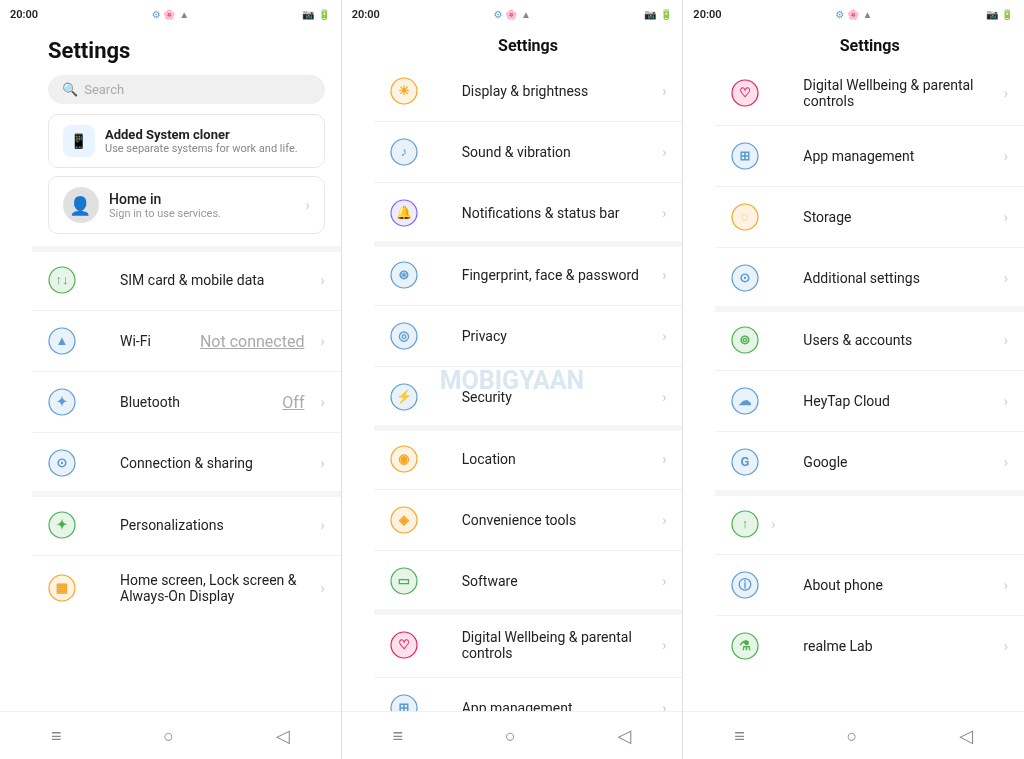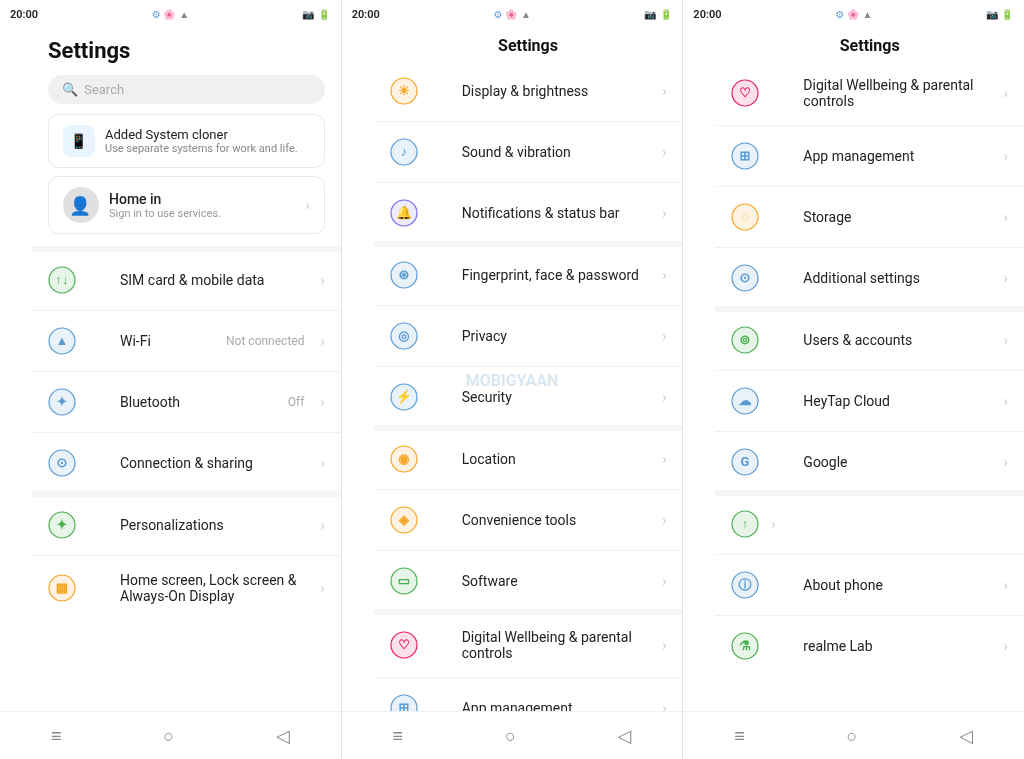--- a/index.html
+++ b/index.html
@@ -123,21 +123,21 @@
       background: #e8f4ff;
       display: flex;
       align-items: center;
       justify-content: center;
       font-size: 16px;
       flex-shrink: 0;
     }
     .promo-text-wrap {}
     .promo-title {
       font-size: 13px;
-      font-weight: 400;
+      font-weight: 700;
       color: #222;
     }
     .promo-subtitle {
       font-size: 11px;
       color: #888;
     }
 
     
     .signin-card {
       margin: 4px 16px 12px 16px;
@@ -196,23 +196,24 @@
     }
     .settings-label-wrap {
       flex: 1;
     }
     .settings-label {
       font-size: 14px;
       color: #222;
       margin-left: 32px;
     }
     .settings-value {
-      font-size: 12px;
+      font-size: 16px;
       color: #aaa;
       margin-right: 4px;
+      text-decoration: underline;
     }
     .chevron {
       color: #ccc;
       font-size: 14px;
     }
 
     
     .bottom-nav {
       height: 48px;
       background: #fff;
@@ -229,21 +230,21 @@
       font-size: 18px;
       color: #888;
     }
 
     
     .watermark {
       position: absolute;
       top: 50%;
       left: 50%;
       transform: translate(-50%, -50%);
-      font-size: 16px;
+      font-size: 25px;
       font-weight: 700;
       color: rgba(100, 160, 200, 0.25);
       pointer-events: none;
       z-index: 100;
       white-space: nowrap;
     }
   </style>
 </head>
 <body>
 

